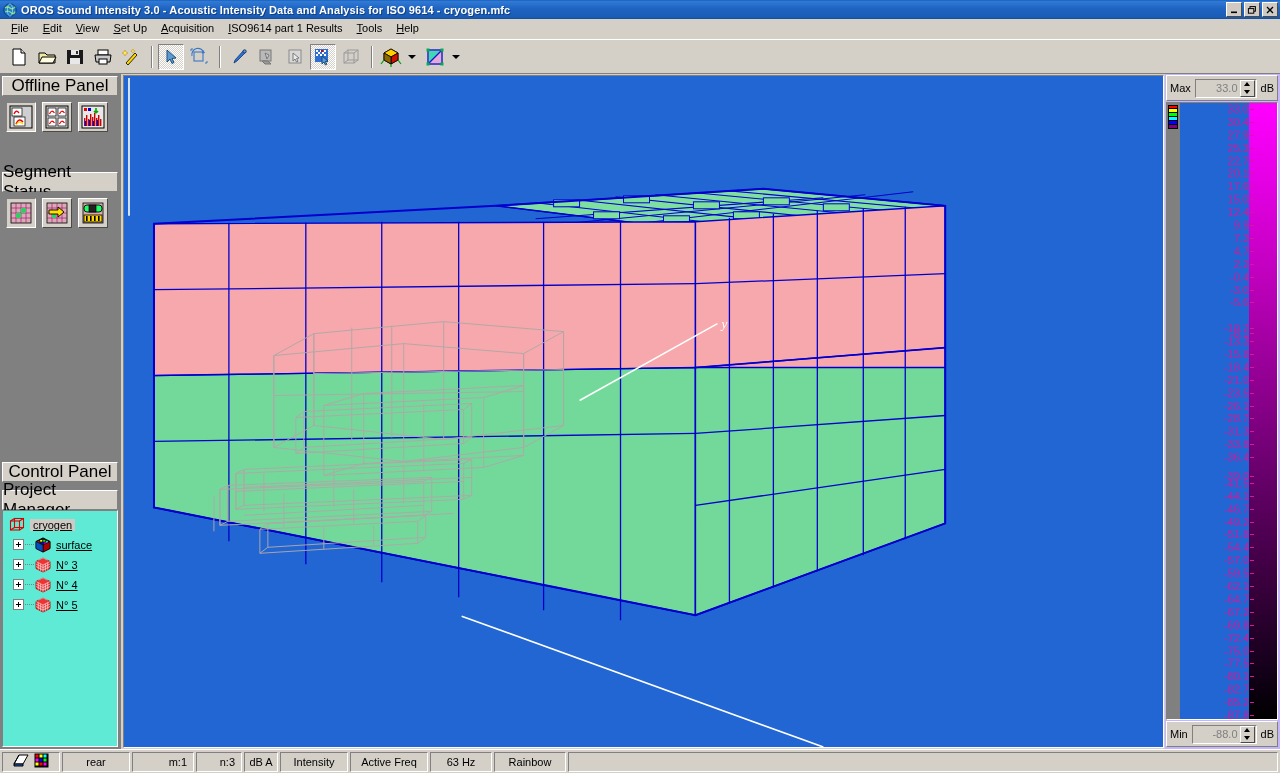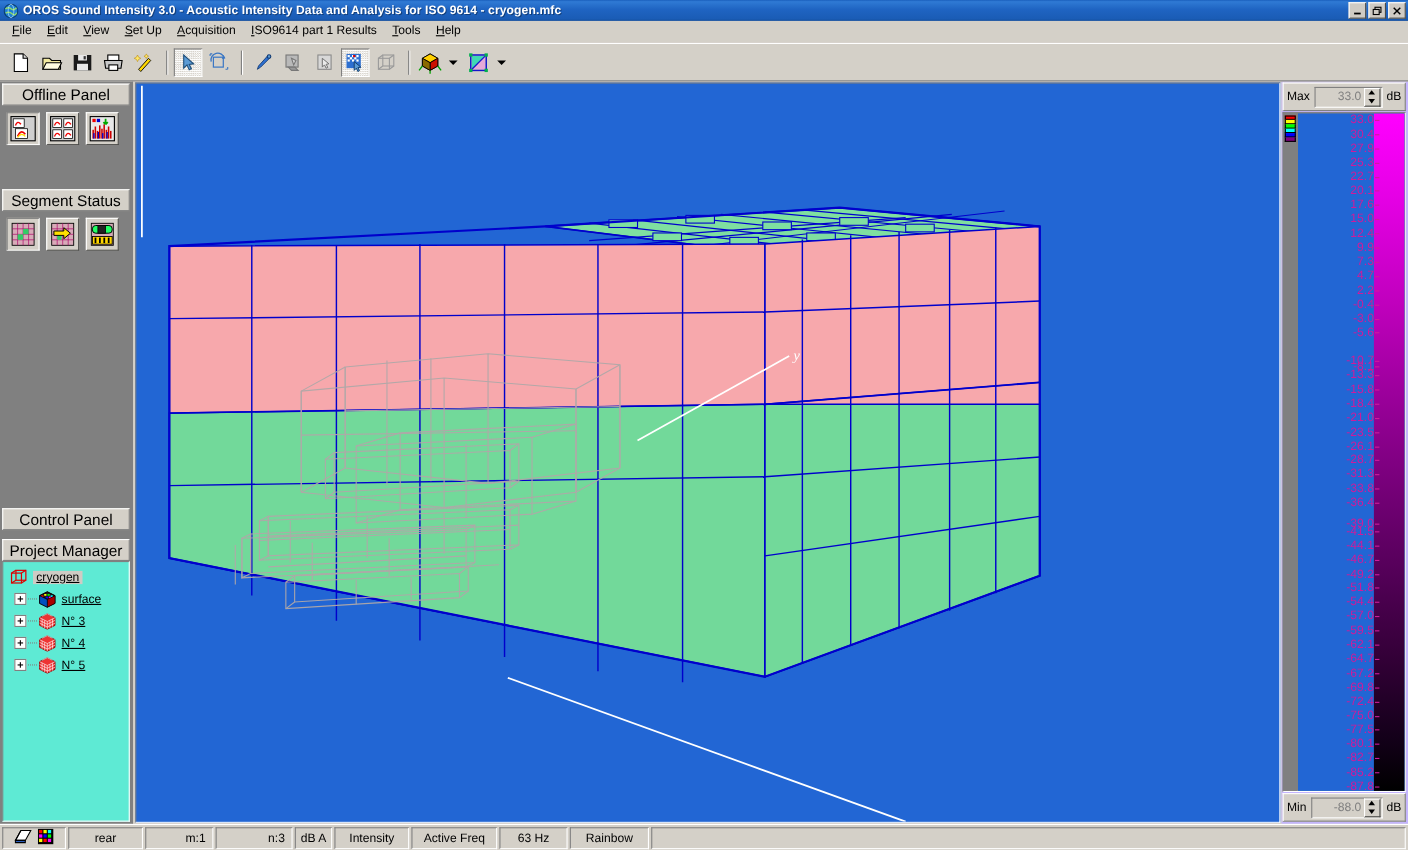--- a/index.html
+++ b/index.html
@@ -106,21 +106,21 @@
     background: #808080;
     display: flex; flex-direction: column;
     border-right: 1px solid #808080;
   }
   .panel-header {
     height: 20px; margin: 2px 2px 0 2px;
     background: #d4d0c8;
     border: 1px solid;
     border-color: #ffffff #808080 #808080 #ffffff;
     display: flex; align-items: center; justify-content: center;
-    font-size: 14px; color: #000; flex: none;
+    font-size: 17px; color: #000; flex: none;
   }
   .panel-body {
     background: #808080; padding: 6px 0 0 6px;
     display: flex; gap: 6px; flex: none;
   }
   .pbtn {
     width: 30px; height: 30px;
     background: #d4d0c8;
     border: 1px solid;
     border-color: #ffffff #4a4a48 #4a4a48 #ffffff;
@@ -871,21 +871,21 @@
               <rect x="9.5" y="5.5" width="3" height="3" fill="#0f0"></rect>
             <rect x="1.5" y="9.5" width="3" height="3" fill="#ff0"></rect>
               <rect x="5.5" y="9.5" width="3" height="3" fill="#f00"></rect>
               <rect x="9.5" y="9.5" width="3" height="3" fill="#f0f"></rect>
           </g>
         </svg>
       </span>
     </div>
     <div class="sb-cell" style="width:68px">rear</div>
     <div class="sb-cell" style="width:62px;justify-content:flex-end">m:1</div>
-    <div class="sb-cell" style="width:70px;justify-content:flex-end">n:3</div>
+    <div class="sb-cell" style="width:46px;justify-content:flex-end">n:3</div>
     <div class="sb-cell" style="width:34px;padding:0 2px">dB A</div>
     <div class="sb-cell" style="width:68px">Intensity</div>
     <div class="sb-cell" style="width:78px">Active Freq</div>
     <div class="sb-cell" style="width:62px">63 Hz</div>
     <div class="sb-cell" style="width:72px">Rainbow</div>
     <div class="sb-cell" id="sb-fill"></div>
   </div>
 </div>
 
 </body></html>

